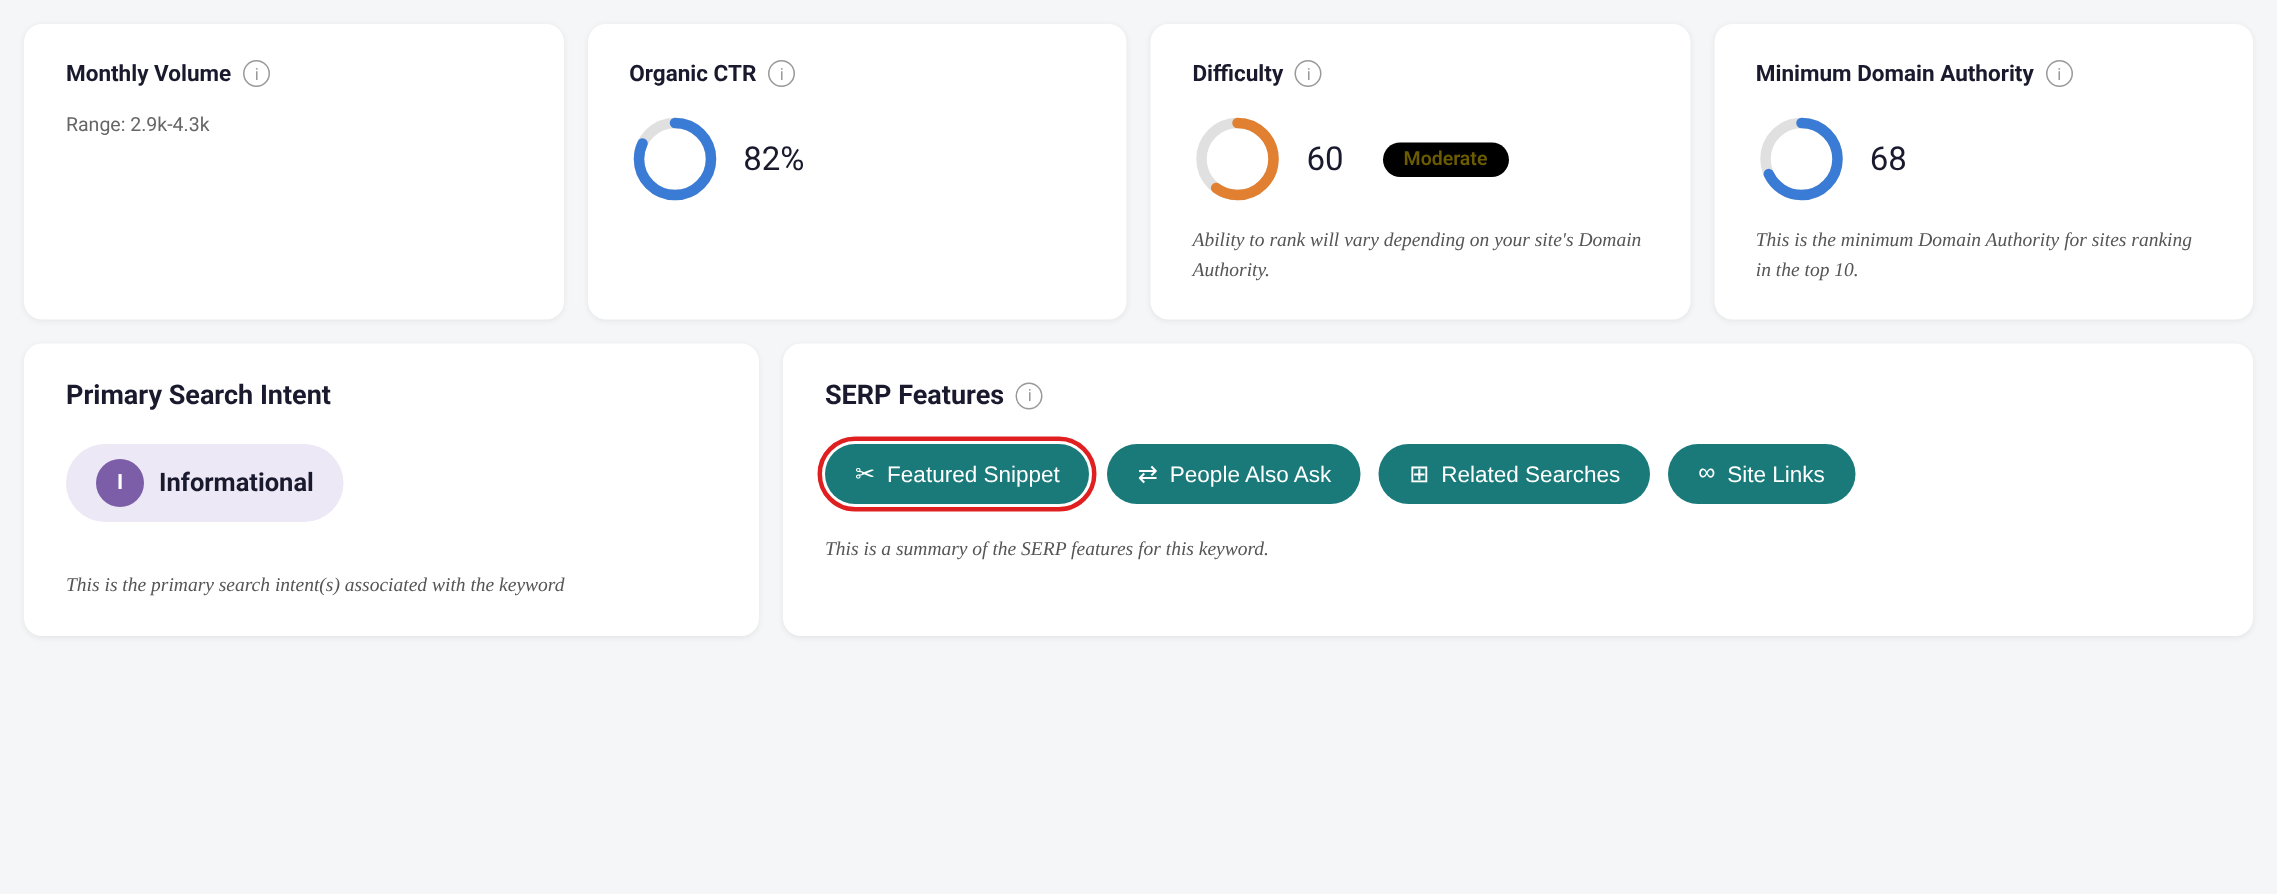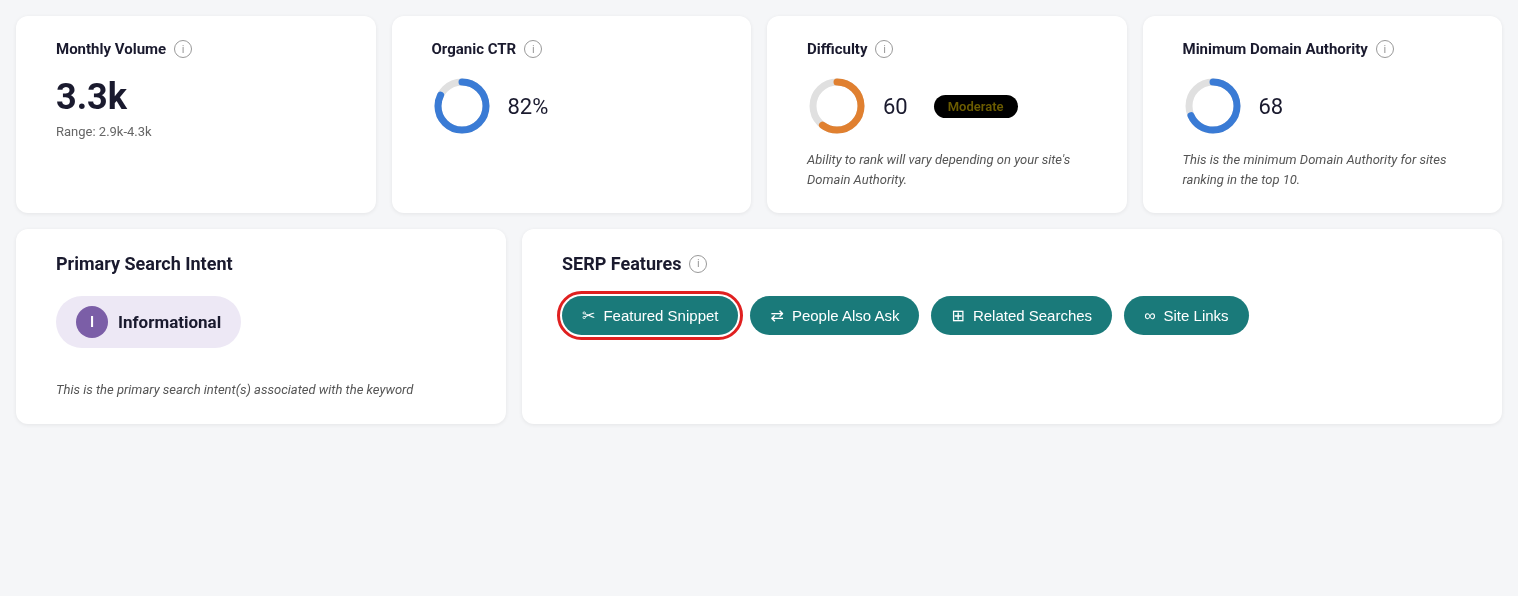--- a/index.html
+++ b/index.html
@@ -19,21 +19,21 @@
 
     .bottom-row {
       display: grid;
       grid-template-columns: 1fr 2fr;
       gap: 16px;
     }
 
     .card {
       background: #fff;
       border-radius: 12px;
-      padding: 24px 40px;
+      padding: 24px 28px;
       box-shadow: 0 1px 4px rgba(0,0,0,0.07);
     }
 
     .card-title {
       font-size: 15px;
       font-weight: 700;
       color: #1a1a2e;
       display: flex;
       align-items: center;
       gap: 8px;
@@ -66,20 +66,21 @@
       font-size: 13px;
       color: #666;
     }
 
     .metric-note {
       font-size: 13px;
       color: #555;
       font-style: italic;
       margin-top: 14px;
       line-height: 1.5;
+      font-family: Liberation Serif, serif;
     }
 
     
     .donut-row {
       display: flex;
       align-items: center;
       gap: 16px;
     }
 
     .donut-container {
@@ -193,21 +194,20 @@
 </head>
 <body>
 
 <div class="top-row">
 
   <div class="card">
     <div class="card-title">
       <span>Monthly Volume</span>
       <span class="info-icon">i</span>
     </div>
-    <div class="metric-value">3.3k</div>
     <div class="metric-sub">Range: 2.9k-4.3k</div>
   </div>
 
   <div class="card">
     <div class="card-title">
       <span>Organic CTR</span>
       <span class="info-icon">i</span>
     </div>
     <div class="donut-row">
       <div class="donut-container">
@@ -288,15 +288,16 @@
       </button>
       <button class="serp-tag">
         <span class="serp-tag-icon">⊞</span>
         <span>Related Searches</span>
       </button>
       <button class="serp-tag">
         <span class="serp-tag-icon">∞</span>
         <span>Site Links</span>
       </button>
     </div>
+    <div class="metric-note">This is a summary of the SERP features for this keyword.</div>
   </div>
 
 </div>
 
 </body></html>

